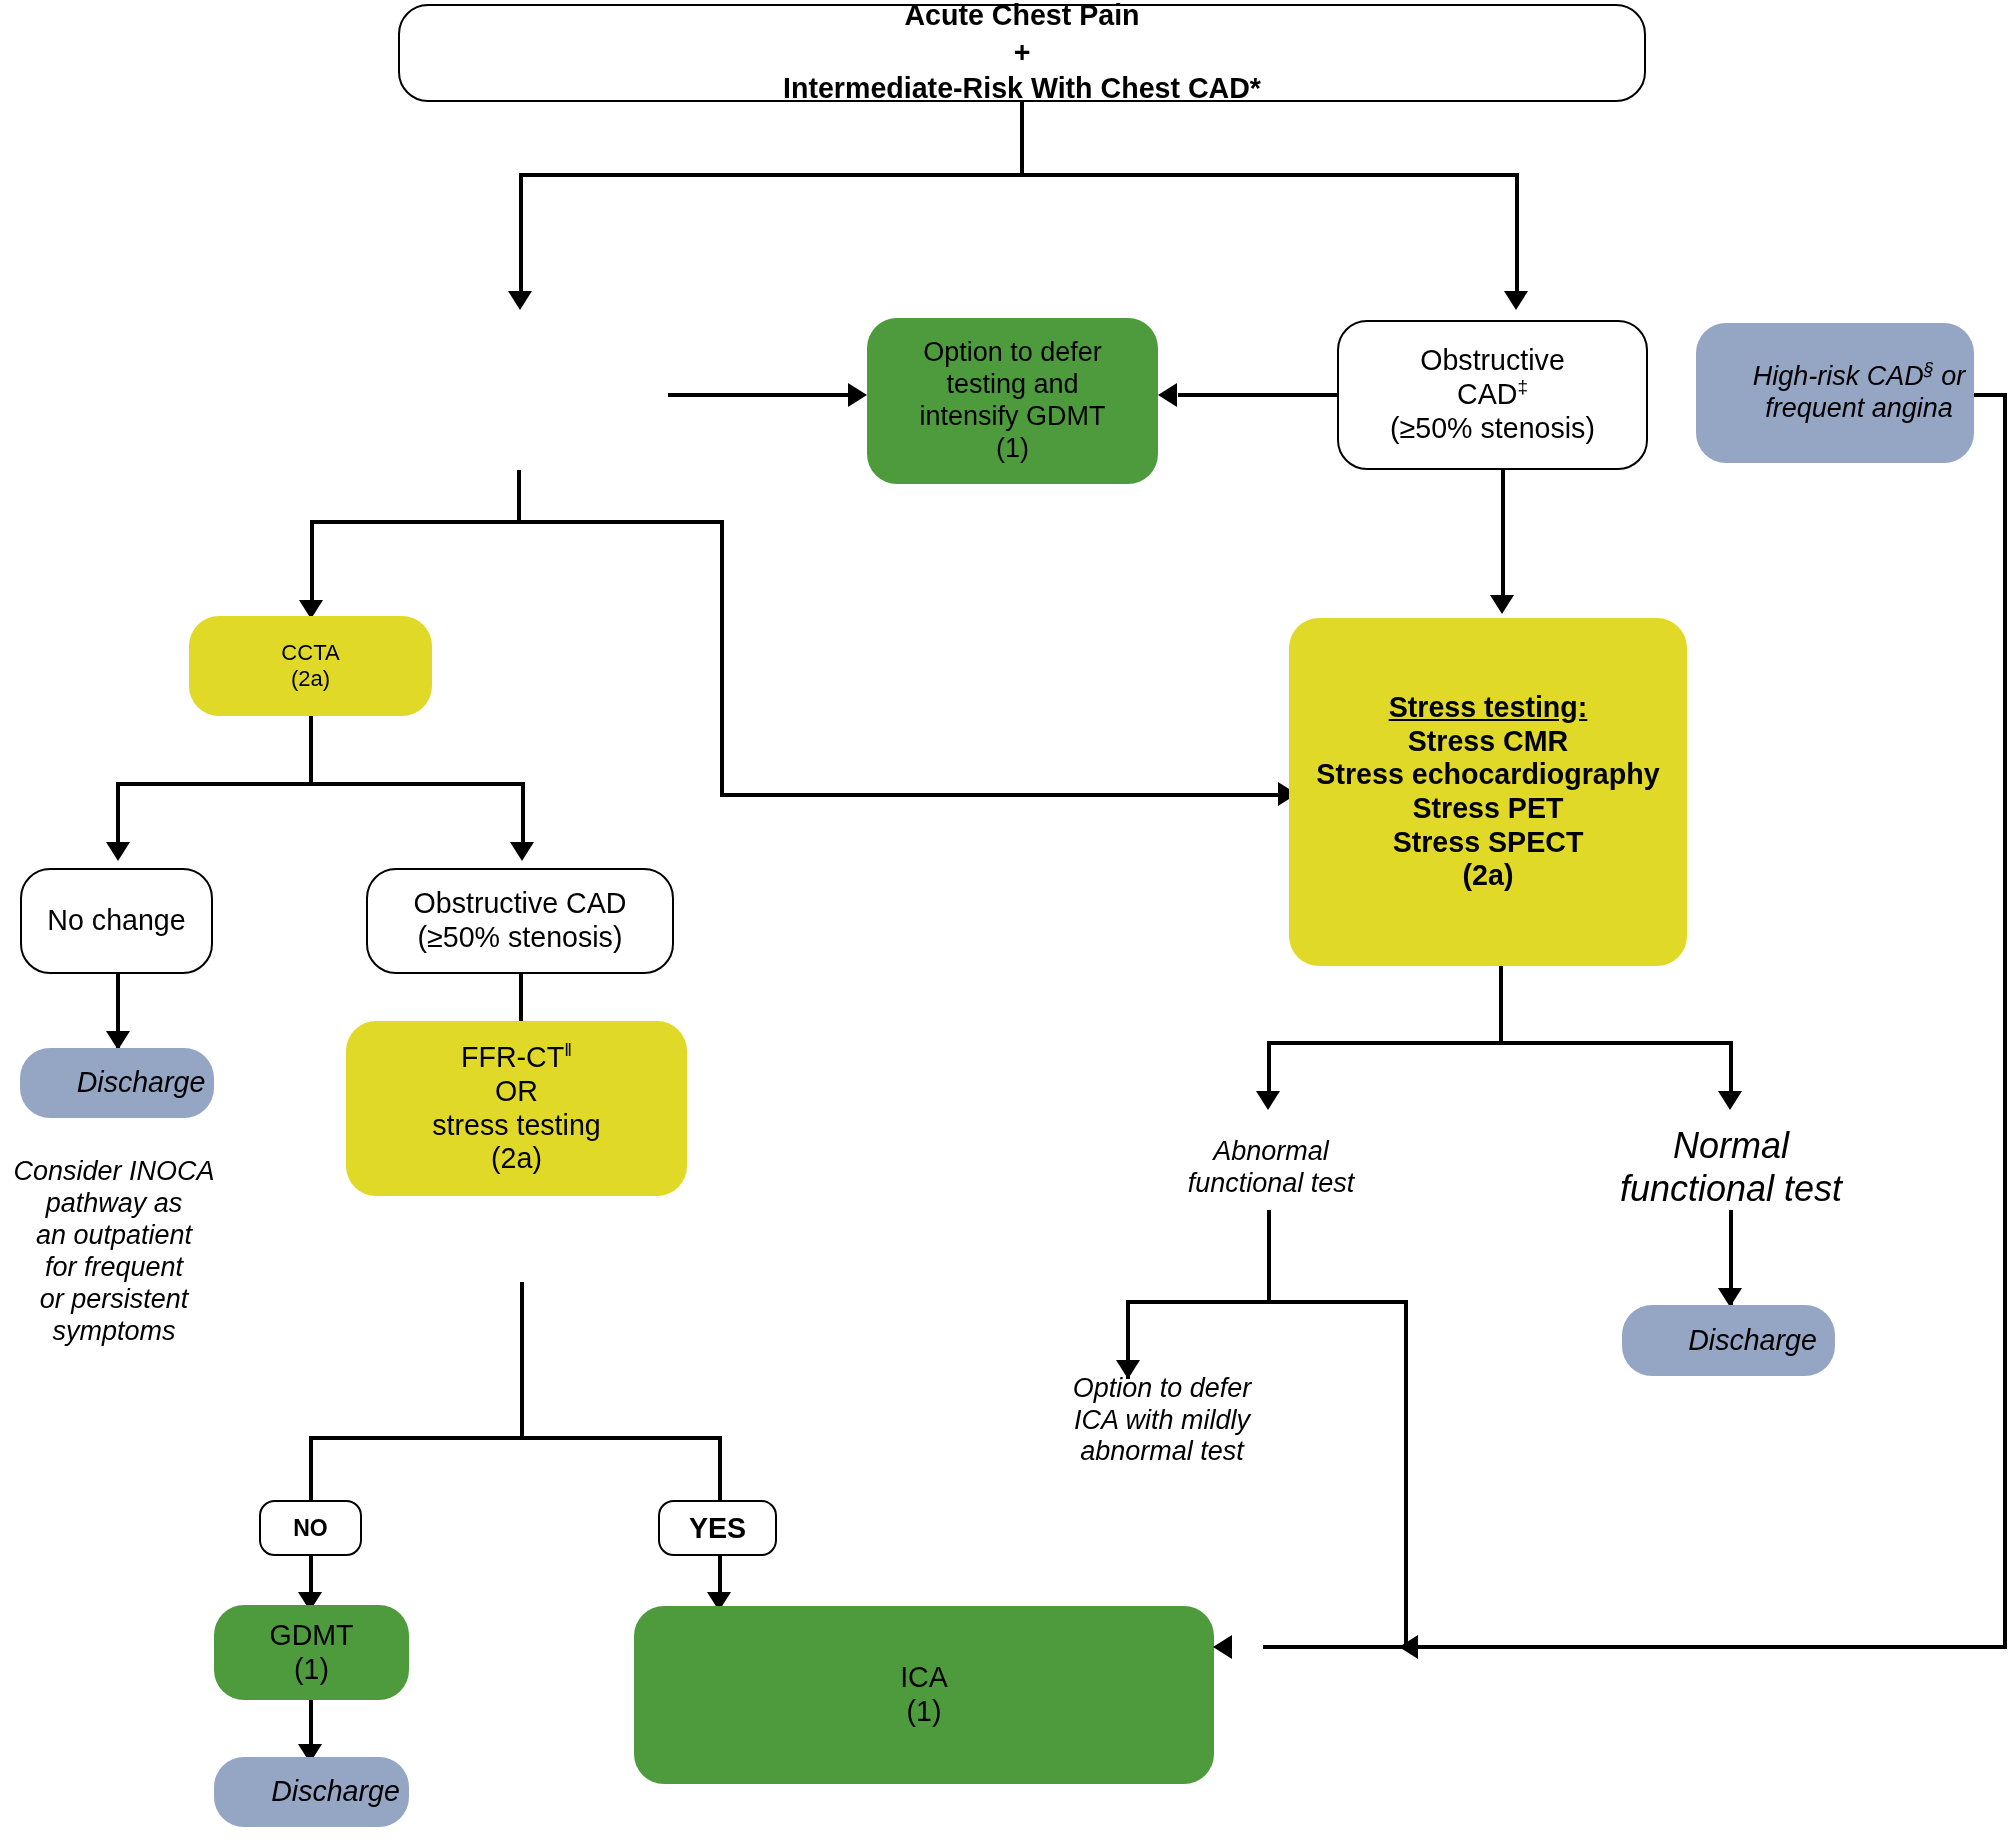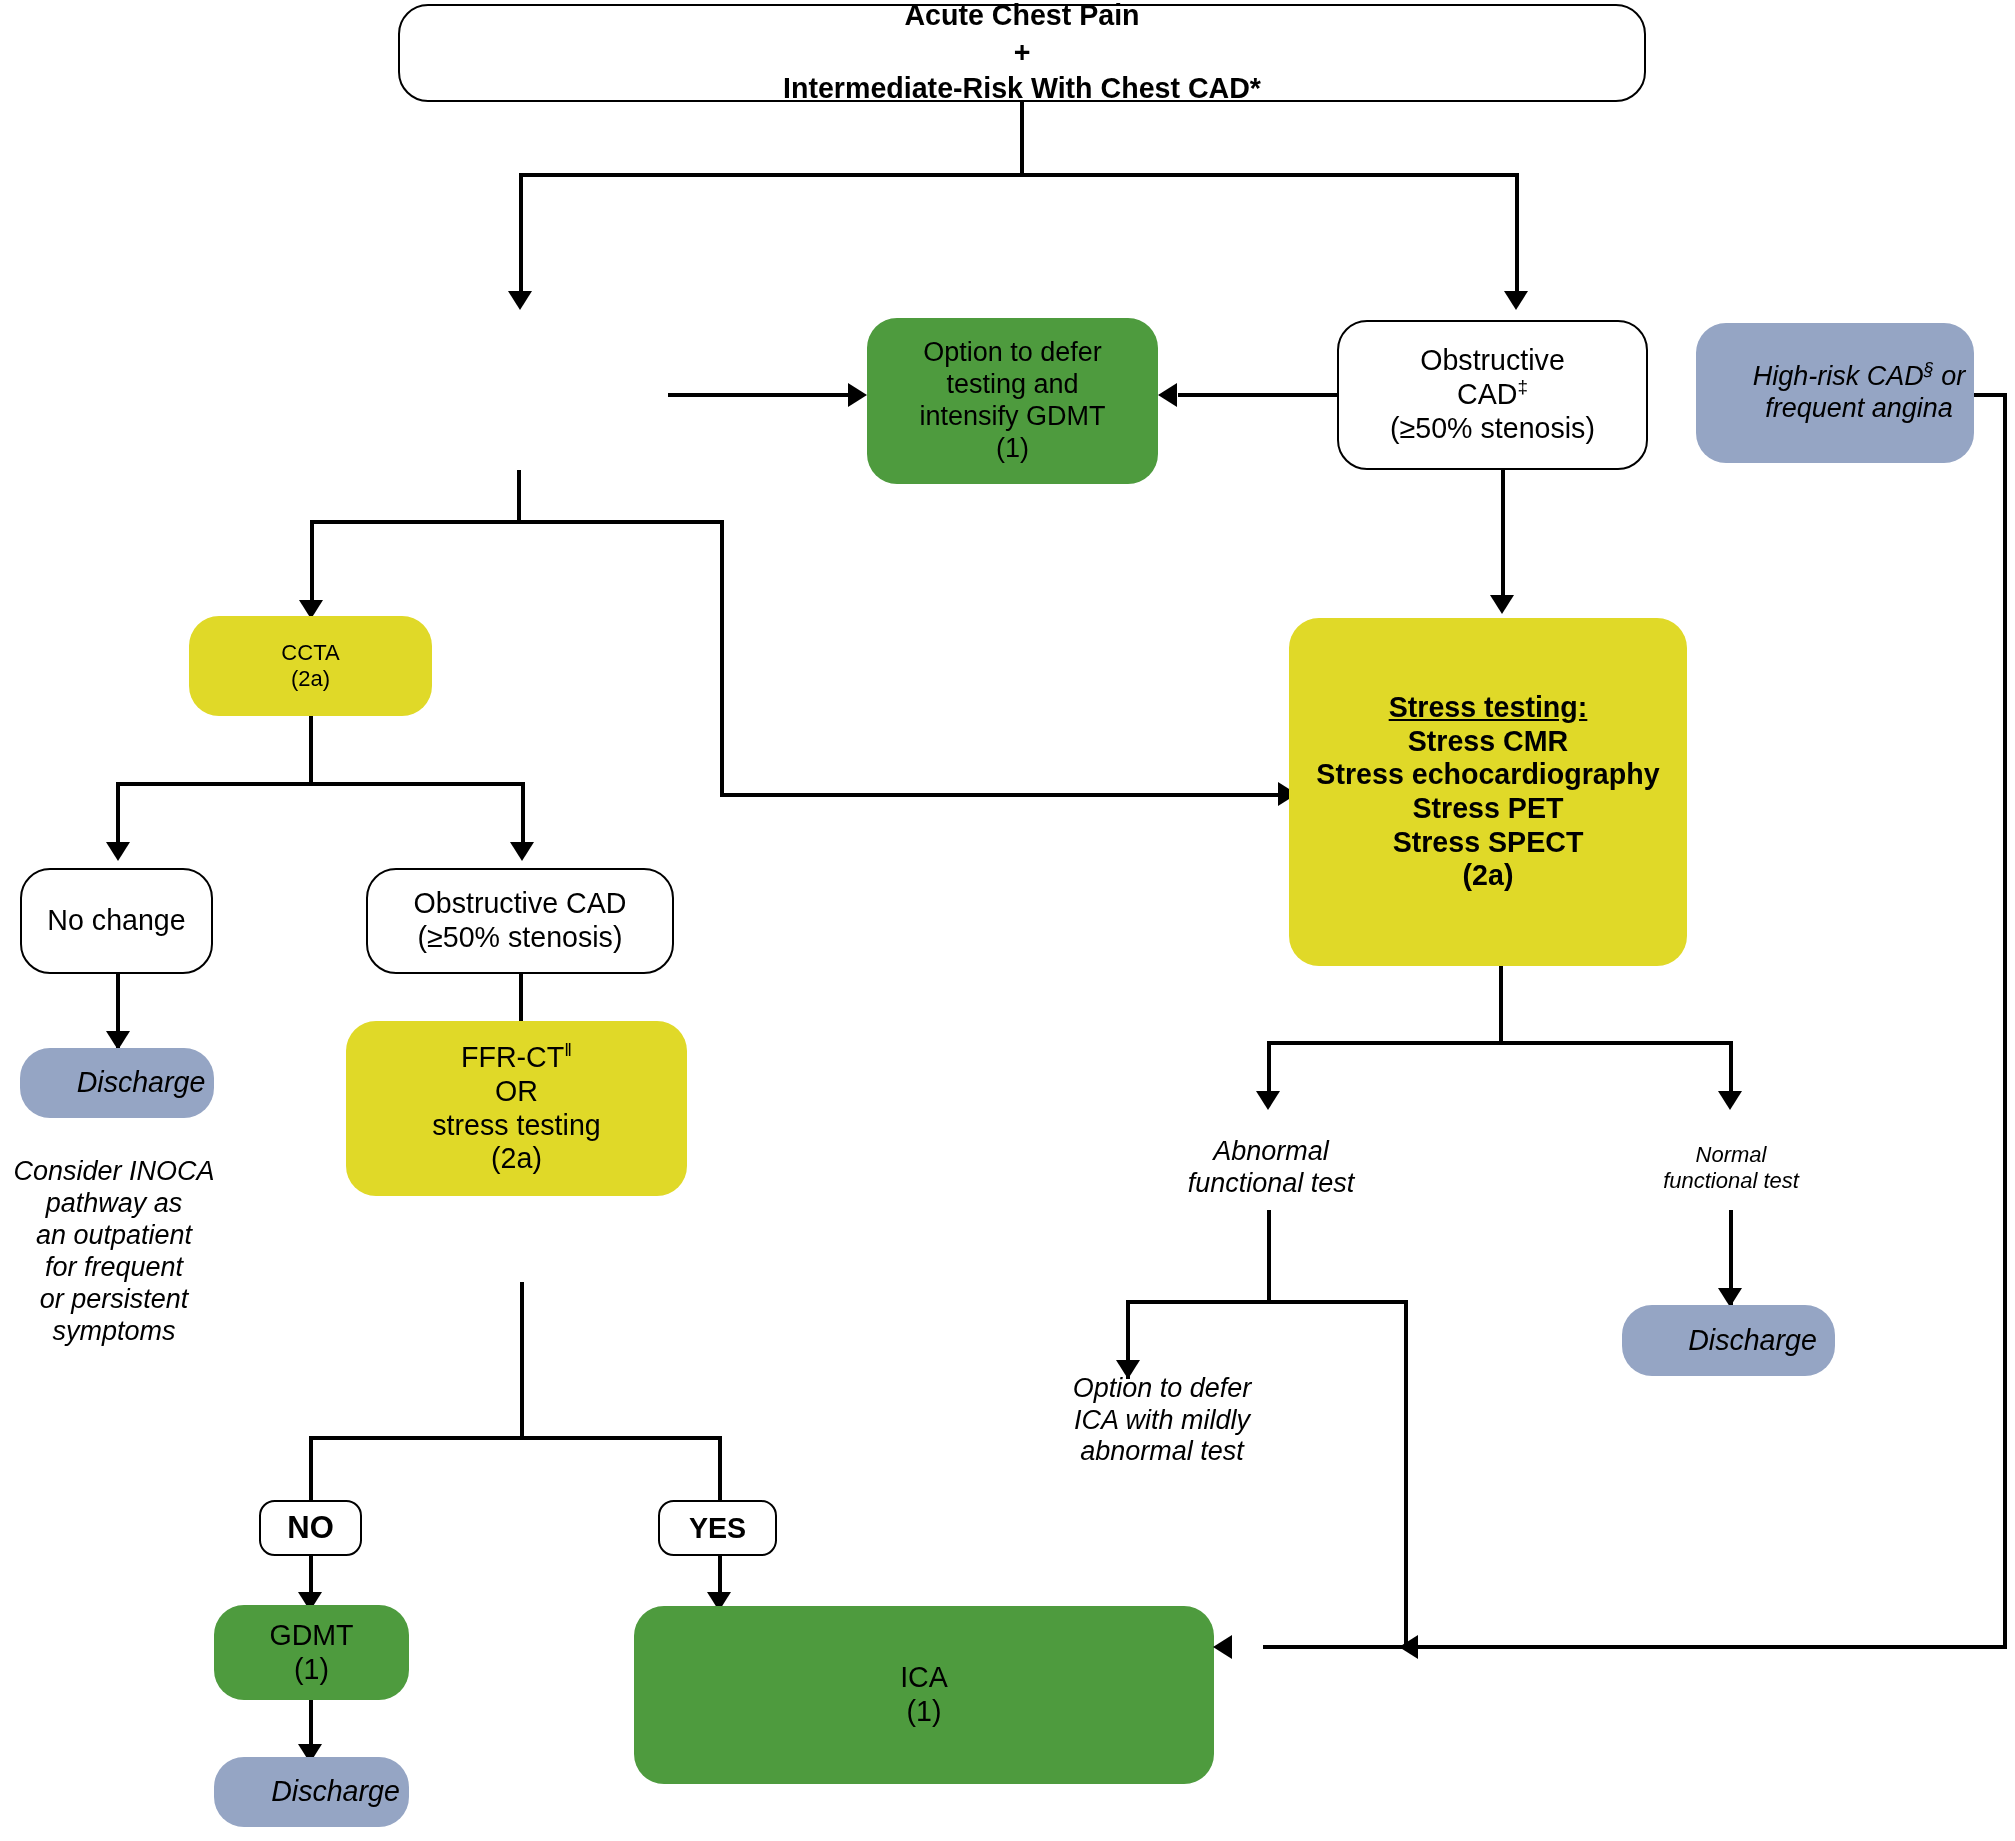--- a/index.html
+++ b/index.html
@@ -189,21 +189,21 @@
       <div>(2a)</div>
     </div>
   </div>
 
 
   <div class="ln v" style="left:520px;top:1282px;height:157px;"></div>
   <div class="ln h" style="left:309px;top:1436px;width:413px;"></div>
   <div class="ln v" style="left:309px;top:1436px;height:68px;"></div>
   <div class="ln v" style="left:718px;top:1436px;height:68px;"></div>
 
-  <div class="pill" style="left:259px;top:1500px;width:103px;height:56px;font-size:31px;">
+  <div class="pill" style="left:259px;top:1500px;width:103px;height:56px;font-size:23px;">
     <span>NO</span>
   </div>
   <div class="pill" style="left:658px;top:1500px;width:119px;height:56px;font-size:28.6px;">
     <span>YES</span>
   </div>
 
   <div class="ln v" style="left:309px;top:1556px;height:51px;"></div>
   <div class="arw arw-d" style="left:298px;top:1592px;"></div>
   <div class="ln v" style="left:718px;top:1556px;height:51px;"></div>
   <div class="arw arw-d" style="left:707px;top:1592px;"></div>
@@ -231,21 +231,21 @@
     </div>
   </div>
 
   <div class="node plain ital" style="left:1128px;top:1128px;width:286px;height:79px;font-size:27px;">
     <div class="inner">
       <div>Abnormal</div>
       <div>functional test</div>
     </div>
   </div>
 
-  <div class="node plain ital" style="left:1588px;top:1128px;width:286px;height:79px;font-size:22px;">
+  <div class="node plain ital" style="left:1588px;top:1128px;width:286px;height:79px;font-size:36px;">
     <div class="inner">
       <div>Normal</div>
       <div>functional test</div>
     </div>
   </div>
 
   <div class="ln v" style="left:1267px;top:1210px;height:93px;"></div>
   <div class="ln h" style="left:1126px;top:1300px;width:281px;"></div>
   <div class="ln v" style="left:1126px;top:1300px;height:79px;"></div>
   <div class="arw arw-d" style="left:1116px;top:1360px;"></div>

